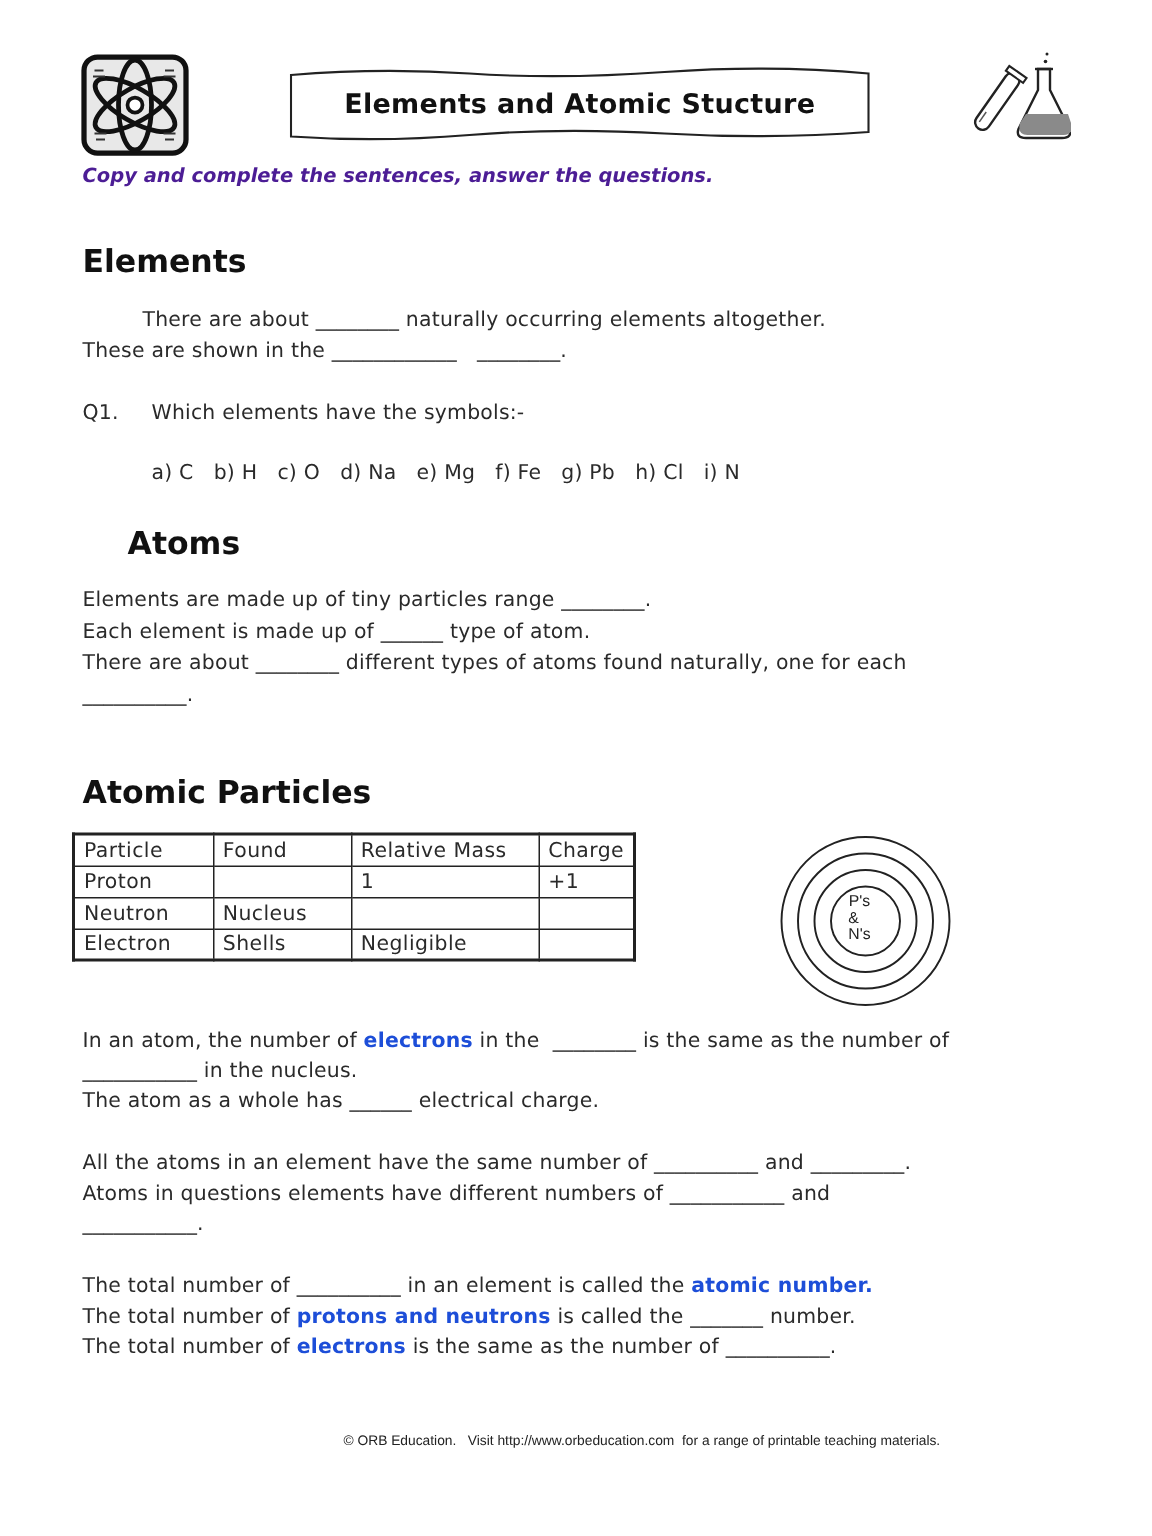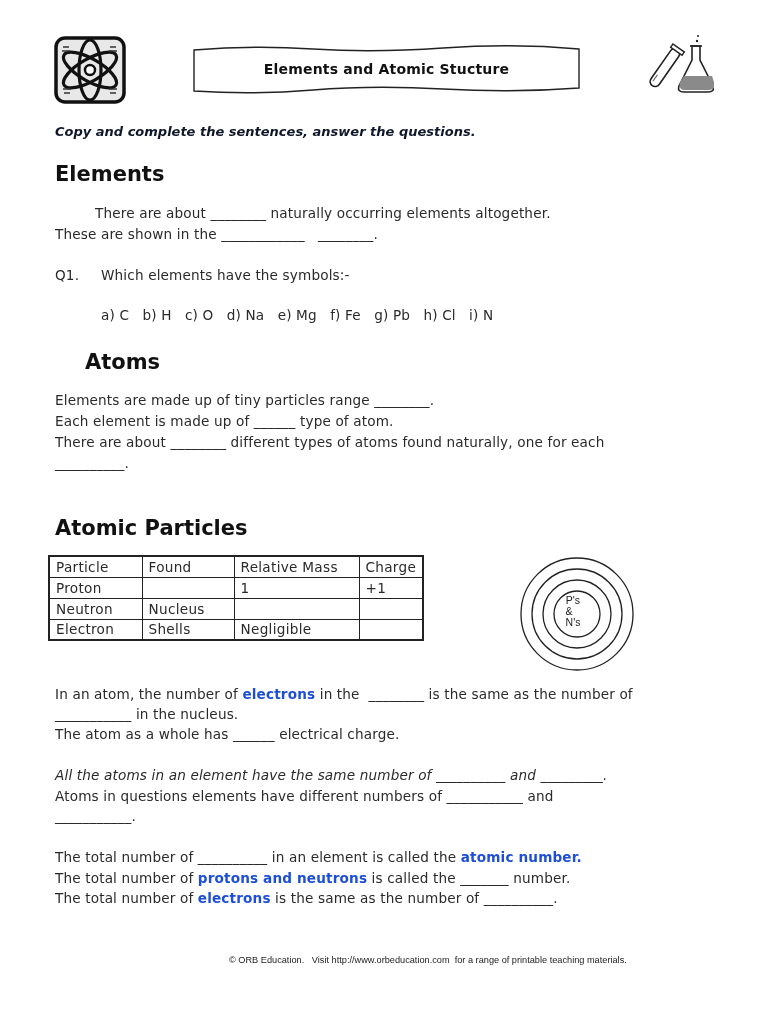--- a/index.html
+++ b/index.html
@@ -5,24 +5,24 @@
     * { margin: 0; padding: 0; box-sizing: border-box; }
     html, body { width: 768px; height: 1024px; background: #ffffff; overflow: hidden; }
     body { position: relative; font-family: "DejaVu Sans", sans-serif; color: #1a1a1a; }
 
     .abs { position: absolute; }
 
     
     #atom-logo { left: 53px; top: 35px; width: 74px; height: 70px; }
     #title-banner { left: 193px; top: 44px; width: 387px; height: 50px; }
     #title-text { left: 193px; top: 44px; width: 387px; height: 50px; display: flex; align-items: center; justify-content: center;
-      font-family: "DejaVu Sans", sans-serif; font-weight: bold; font-size: 14px; color: #111; letter-spacing: 0.2px; }
+      font-family: "DejaVu Sans", sans-serif; font-weight: bold; font-size: 18px; color: #111; letter-spacing: 0.2px; }
     #lab-icon { left: 644px; top: 32px; width: 70px; height: 64px; }
 
-    .instr { left: 55px; top: 124px; font-style: italic; font-weight: bold; font-size: 13px; color: #0f172a; }
+    .instr { left: 55px; top: 110px; font-style: italic; font-weight: bold; font-size: 13px; color: #4c1d95; }
 
     .h { font-weight: bold; font-size: 21px; color: #111; left: 55px; }
 
     .line { left: 55px; font-size: 13.6px; color: #2a2a2a; white-space: pre; letter-spacing: 0.15px; }
     .line b { color: #1d4ed8; }
 
     
     #particles-table { left: 48px; top: 555px; border-collapse: collapse; font-size: 13.6px; color: #2a2a2a; }
     #particles-table td { border: 1.3px solid #222; height: 21px; padding: 0 6px; vertical-align: middle; letter-spacing: 0.3px; }
     #particles-table { border: 2px solid #222; }
@@ -116,21 +116,21 @@
   <circle cx="64" cy="59" r="23" fill="none" stroke="#222" stroke-width="1.3"></circle>
   <text class="nuc-label" x="60" y="49" text-anchor="middle">P's</text>
   <text class="nuc-label" x="56" y="60" text-anchor="middle">&amp;</text>
   <text class="nuc-label" x="60" y="71" text-anchor="middle">N's</text>
 </svg>
 
 <div class="abs line" style="top:686px;"><span>In an atom, the number of </span><b>electrons</b><span> in the  ________ is the same as the number of</span></div>
 <div class="abs line" style="top:706px;">___________ in the nucleus.</div>
 <div class="abs line" style="top:726px;">The atom as a whole has ______ electrical charge.</div>
 
-<div class="abs line" style="top:767px;font-style:italic;">All the atoms in an element have the same number of __________ and _________.</div>
+<div class="abs line" style="top:767px;">All the atoms in an element have the same number of __________ and _________.</div>
 <div class="abs line" style="top:788px;">Atoms in questions elements have different numbers of ___________ and</div>
 <div class="abs line" style="top:808px;">___________.</div>
 
 <div class="abs line" style="top:849px;"><span>The total number of __________ in an element is called the </span><b>atomic number.</b></div>
 <div class="abs line" style="top:870px;"><span>The total number of </span><b>protons and neutrons</b><span> is called the _______ number.</span></div>
 <div class="abs line" style="top:890px;"><span>The total number of </span><b>electrons</b><span> is the same as the number of __________.</span></div>
 
 <div class="abs footer">© ORB Education.   Visit http://www.orbeducation.com  for a range of printable teaching materials.</div>
 
 </body></html>

